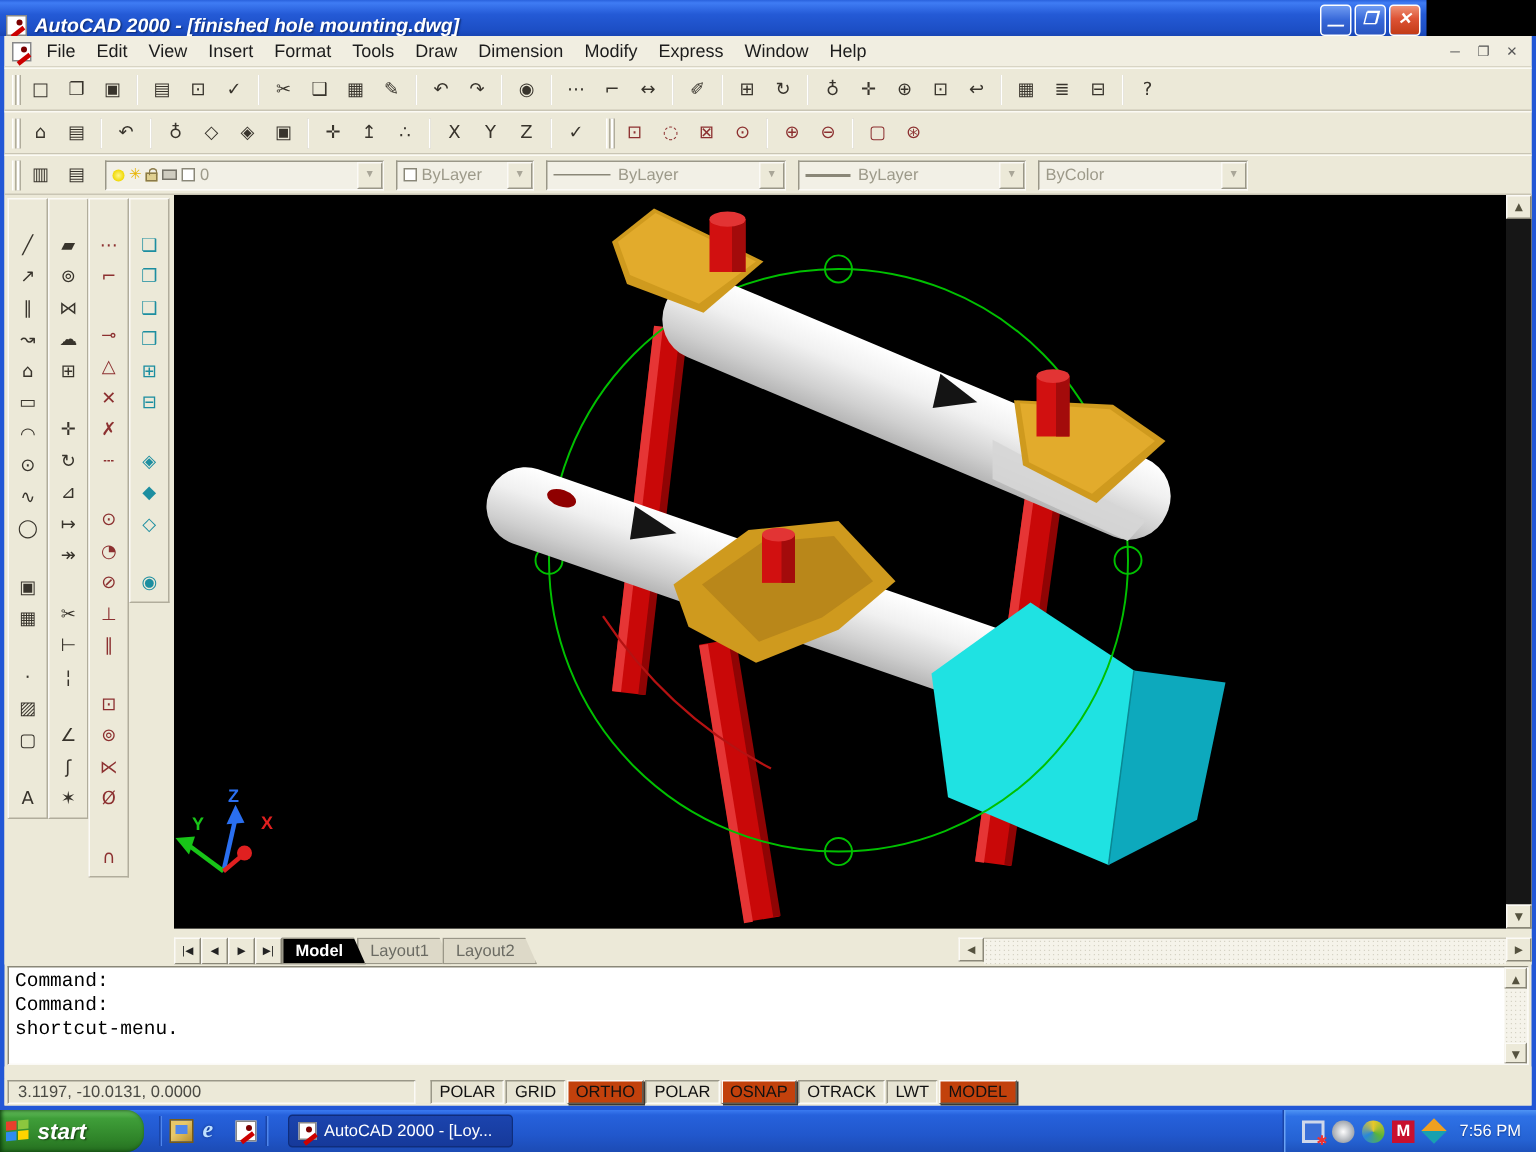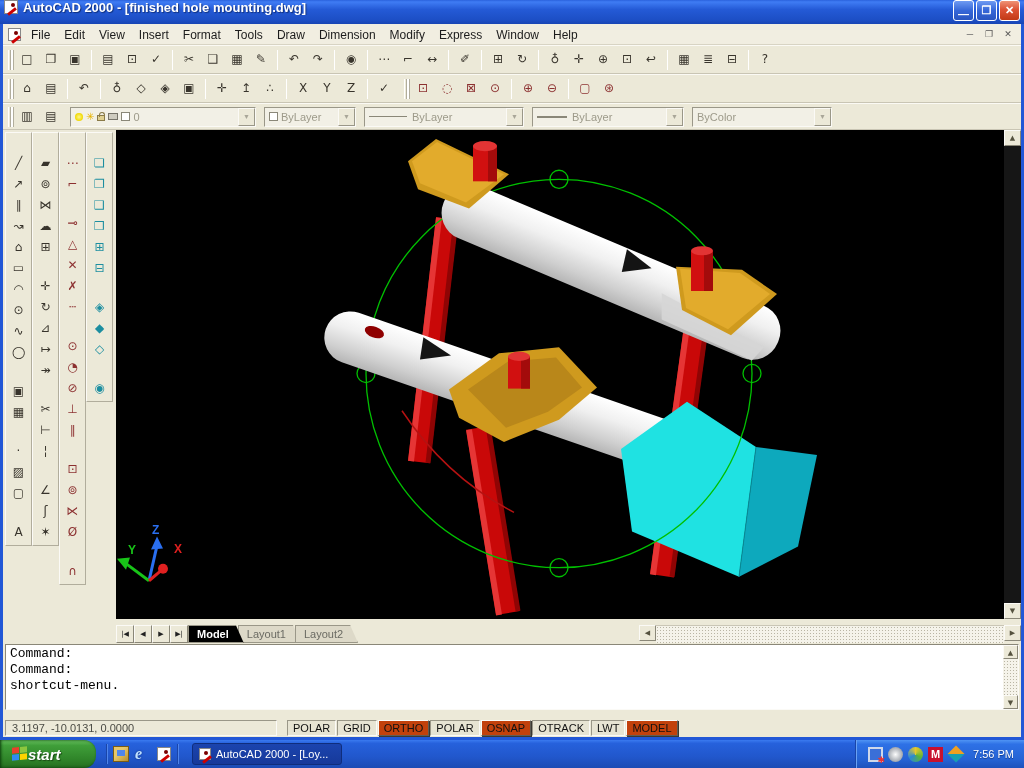--- a/index.html
+++ b/index.html
@@ -1,22 +1,22 @@
 <!DOCTYPE html>
 <html style="--title-blue: #2257d6; --chrome-tan: #ece9d8; --model-red: #c90808; --model-gold: #cf9a1e; --model-gold-light: #e2ab2c; --model-cyan: #1fe2e2; --model-cyan-dark: #0da9bd; --orbit-green: #00c000; --ucs-x-red: #e02020; --ucs-y-green: #18c418; --ucs-z-blue: #2a6ff0;"><head>
 <meta charset="utf-8">
 <style>
   * { margin:0; padding:0; box-sizing:border-box; }
   html,body { width:1024px; height:768px; overflow:hidden; font-family:"Liberation Sans", sans-serif; background:#000; }
   body { position:relative; }
 
   
-  #titlebar { position:absolute; top:0; left:0; width:1024px; height:24px;
+  #titlebar { position:absolute; top:0; left:0; width:951px; height:24px;
     background:linear-gradient(180deg,#2a62dd 0%,#3f7cf4 8%,#245ad6 40%,#1c4ec4 85%,#1845b4 100%);
-    display:flex; align-items:flex-start; padding:0 4px; }
+    display:flex; align-items:flex-end; padding:0 4px;font-style:italic; }
   #titlebar .title-text { color:#fff; font-weight:bold; font-size:13px; text-shadow:1px 1px 1px #10307c; margin-left:5px; flex:1;
     white-space:nowrap; overflow:hidden; }
   .win-btns { display:flex; gap:2px; }
   .win-btn { width:21px; height:21px; border-radius:3px; border:1px solid #fff;
     background:linear-gradient(180deg,#6f9bf2,#3667d8 50%,#2a55c0); position:relative; }
   .win-btn.close { background:linear-gradient(180deg,#ef9276,#dd5335 45%,#c23a16); }
   .win-btn .g { position:absolute; inset:0; color:#fff; font-size:11px; line-height:19px; text-align:center; font-weight:bold; }
   .win-btn .g.min { line-height:26px; }
 
   
@@ -108,21 +108,21 @@
   #toggles { display:flex; margin-left:10px; gap:1px; }
   .toggle { height:16px; padding:1px 5px; font-size:11px; color:#111; background:#c2410c; border:1px solid; }
   .toggle.on { border-color:#fbfaf6 #5f5d54 #5f5d54 #fbfaf6; box-shadow:1px 1px 0 #3a3832; }
   .toggle.off { border-color:#9a9788 #fbfaf6 #fbfaf6 #9a9788; background:#e7e4d3; }
 
   
   #taskbar { position:absolute; left:0; bottom:0; width:1024px; height:28px;
     background:linear-gradient(180deg,#3a7af0 0%,#2661dc 12%,#2157cc 60%,#1c4bb4 100%); display:flex; align-items:center; }
   #start-btn { height:28px; width:96px; border-radius:0 12px 12px 0;
     background:linear-gradient(180deg,#66bf5e 0%,#3f9e39 20%,#2f8429 70%,#256e20 100%);
-    box-shadow:1px 0 3px #0a3a0a inset; display:flex; align-items:center; padding-left:12px; }
+    box-shadow:1px 0 3px #0a3a0a inset; display:flex; align-items:center; padding-left:4px; gap:5px; }
   #start-btn .start-label { color:#fff; font-size:15px; font-weight:bold; font-style:italic; text-shadow:1px 1px 1px #1a4a14; }
   .win-flag { width:16px; height:14px; display:grid; grid-template-columns:7px 7px; grid-template-rows:6px 6px; gap:1px; transform:skewY(-6deg); }
   .win-flag span:nth-child(1){background:#e8402c;} .win-flag span:nth-child(2){background:#8cc63e;}
   .win-flag span:nth-child(3){background:#2f8cf0;} .win-flag span:nth-child(4){background:#ffd400;}
   #quick-launch { display:flex; align-items:center; gap:6px; padding:0 8px 0 10px; }
   .ql-sep { width:1px; height:20px; background:#1a45a8; box-shadow:1px 0 0 #4f86ec; }
   .ql-icon { width:16px; height:16px; display:block; }
   .icon-desktop { background:linear-gradient(135deg,#e8c86a 40%,#b88f2e); border:1px solid #7a5c14; position:relative; }
   .icon-desktop:before { content:''; position:absolute; inset:3px 3px 5px 3px; background:#4f86ec; }
   .icon-ie { color:#bfe0ff; font-family:"Liberation Serif",serif; font-style:italic; font-weight:bold; font-size:16px; line-height:16px; text-shadow:0 0 2px #0a2a7a; }

